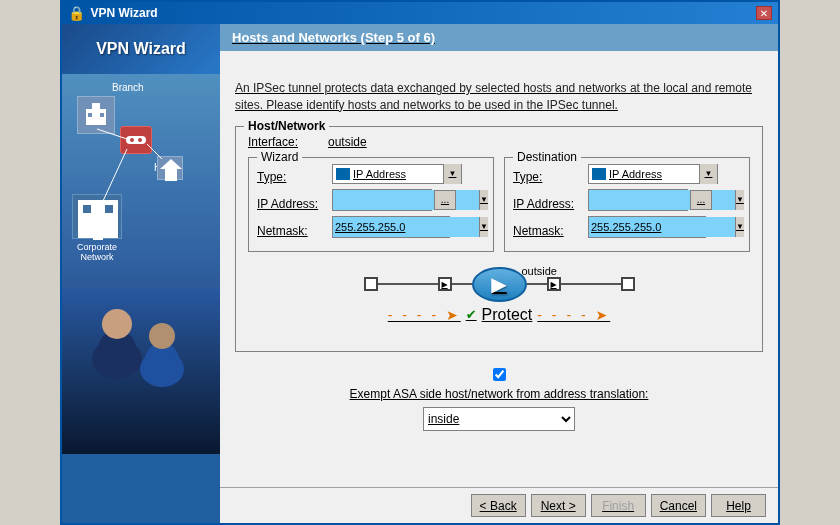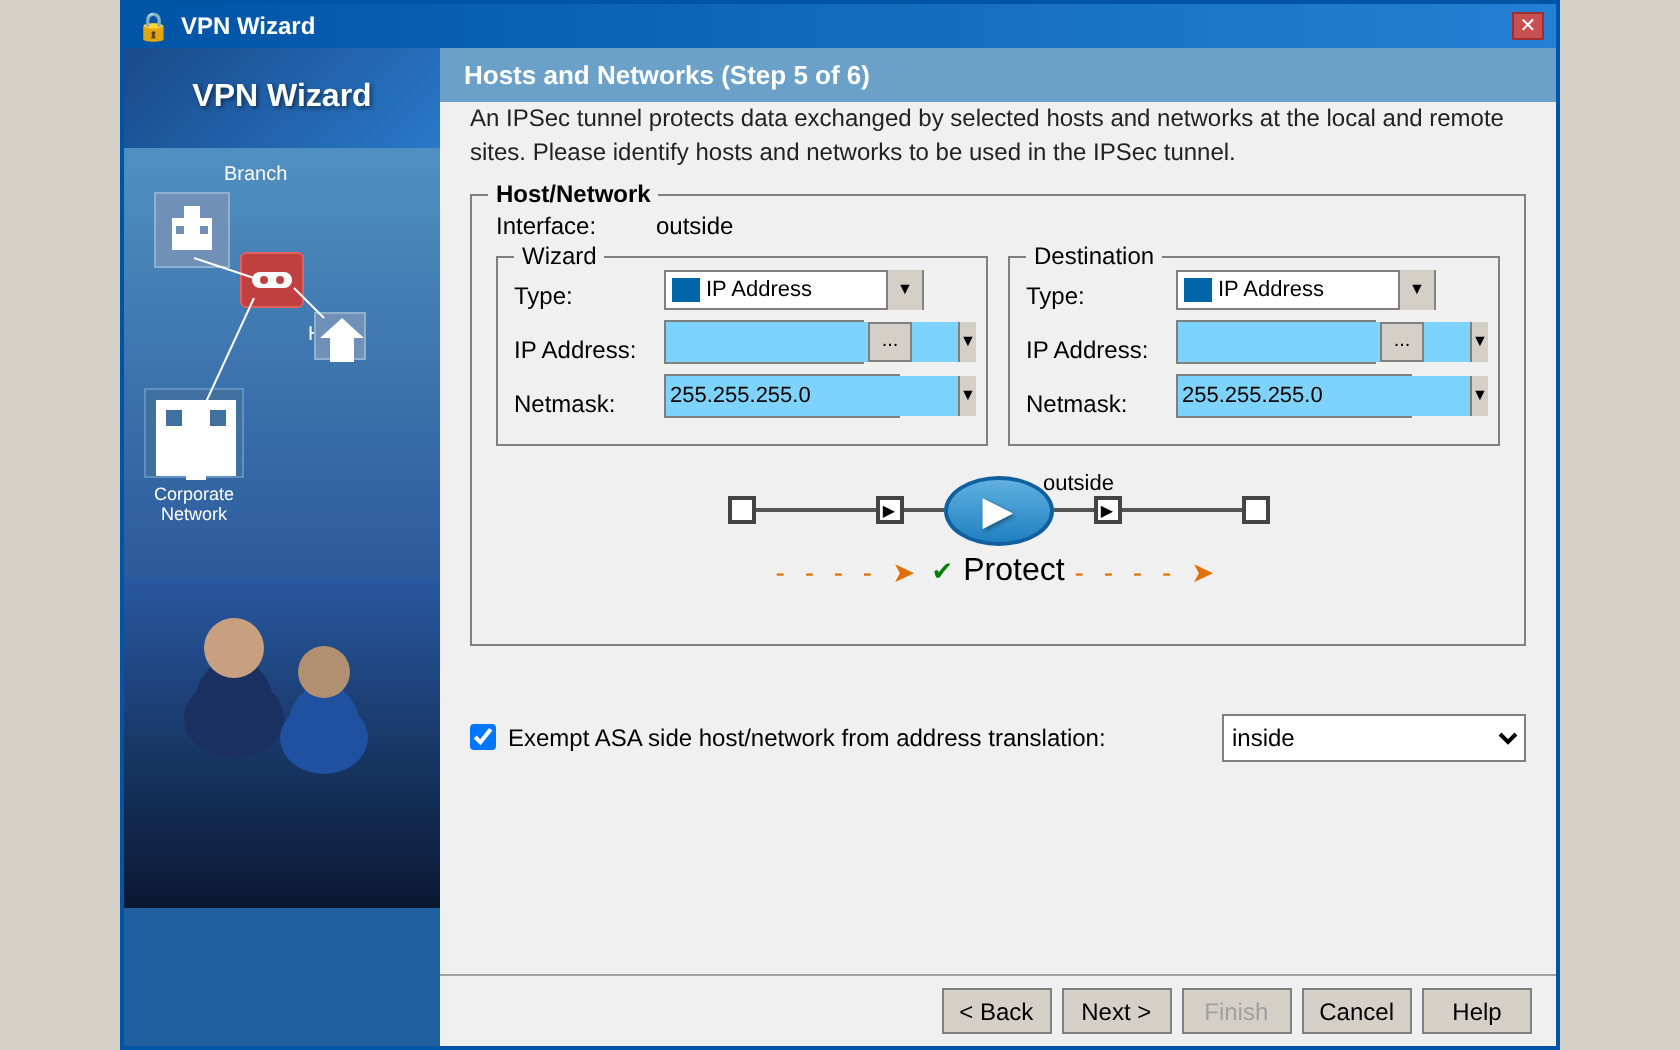--- a/index.html
+++ b/index.html
@@ -12,30 +12,30 @@
     .title-icon { font-size: 14px; }
     .close-btn { background: #c75050; border: 1px solid #a03030; color: white; width: 16px; height: 14px; cursor: pointer; font-size: 10px; display: flex; align-items: center; justify-content: center; }
 
     .content { display: flex; flex: 1; overflow: hidden; }
 
     .sidebar { width: 158px; background: #2060a0; position: relative; overflow: hidden; flex-shrink: 0; }
     .sidebar-top { background: linear-gradient(135deg, #1a4a8a, #2878c8); height: 50px; display: flex; align-items: center; justify-content: center; }
     .sidebar-title { color: white; font-size: 16px; font-weight: bold; text-shadow: 1px 1px 2px rgba(0,0,0,0.5); }
     .sidebar-img-placeholder { width: 100%; height: 380px; position: relative; background: linear-gradient(180deg, #5090c0 0%, #3060a0 50%, #1a3060 100%); }
 
-    .main-panel { flex: 1; display: flex; flex-direction: column; background: #f0f0f0; }
+    .main-panel { flex: 1; display: flex; flex-direction: column; background: #f0f0f0; text-decoration: underline; }
 
     .step-header { background: #6ba0c8; padding: 6px 12px; display: flex; align-items: center; }
     .step-title { font-size: 13px; font-weight: bold; color: white; }
 
-    .main-content { flex: 1; padding: 0 15px; overflow-y: auto; }
+    .main-content { flex: 1; padding: 29px 15px; overflow-y: auto; }
 
     .description { font-size: 12px; color: #222; margin-bottom: 12px; line-height: 1.4; }
 
-    .group-box { border: 1px solid #808080; padding: 8px 12px 12px; margin-bottom: 28px; position: relative; }
+    .group-box { border: 1px solid #808080; padding: 8px 12px 12px; margin-bottom: 10px; position: relative; }
     .group-box-legend { position: absolute; top: -8px; left: 8px; background: #f0f0f0; padding: 0 4px; font-size: 12px; font-weight: bold; }
 
     .interface-row { display: flex; align-items: flex-start; margin-bottom: 8px; }
     .label { font-size: 12px; min-width: 80px; }
     .value { font-size: 12px; }
 
     .source-dest-row { display: flex; gap: 10px; }
 
     .sub-group { border: 1px solid #808080; padding: 6px 8px 8px; position: relative; flex: 1; }
     .sub-group-legend { position: absolute; top: -8px; left: 8px; background: #f0f0f0; padding: 0 4px; font-size: 12px; }
@@ -45,21 +45,21 @@
     .select-arrow { width: 18px; height: 20px; background: #d4d0c8; border-left: 1px solid #808080; display: flex; align-items: center; justify-content: center; cursor: pointer; font-size: 8px; }
     .select-with-arrow { display: flex; border: 1px solid #808080; }
     .select-with-arrow .inner-select { flex: 1; height: 20px; font-size: 11px; background: #7dd3fc; border: none; outline: none; padding: 0 2px; }
     .browse-btn { width: 22px; height: 20px; background: #d4d0c8; border: 1px solid #808080; display: flex; align-items: center; justify-content: center; cursor: pointer; font-size: 10px; margin-left: 2px; }
 
     .tunnel-diagram { display: flex; flex-direction: column; align-items: center; padding: 10px 0; margin: 5px 0; }
     .tunnel-line { display: flex; align-items: center; justify-content: center; width: 100%; position: relative; }
     .tunnel-oval { width: 55px; height: 35px; background: linear-gradient(to bottom, #60b0e0, #2080c0); border-radius: 50%; display: flex; align-items: center; justify-content: center; border: 2px solid #1060a0; }
     .protect-row { display: flex; align-items: center; justify-content: center; gap: 5px; margin-top: 4px; }
 
-    .checkbox-row { display: flex; align-items: center; gap: 6px; padding: 6px 0; }
+    .checkbox-row { display: flex; align-items: center; gap: 6px; padding: 6px 0; flex-direction: column; }
     .checkbox-label { font-size: 12px; flex: 1; }
     .dropdown-select { height: 22px; font-size: 12px; border: 1px solid #808080; background: white; width: 150px; }
 
     .footer { border-top: 1px solid #a0a0a0; background: #f0f0f0; padding: 6px 12px; display: flex; justify-content: flex-end; gap: 5px; align-items: center; height: 36px; }
     .btn { height: 23px; min-width: 55px; font-size: 12px; background: #d4d0c8; border: 1px solid #808080; cursor: pointer; display: flex; align-items: center; justify-content: center; padding: 0 8px; }
     .btn-disabled { color: #a0a0a0; cursor: default; }
 
     .select-wrapper { display: flex; align-items: center; }
     .type-select { display: flex; align-items: center; border: 1px solid #808080; background: white; height: 20px; width: 130px; }
     .type-select-inner { flex: 1; display: flex; align-items: center; padding: 0 3px; font-size: 11px; }

